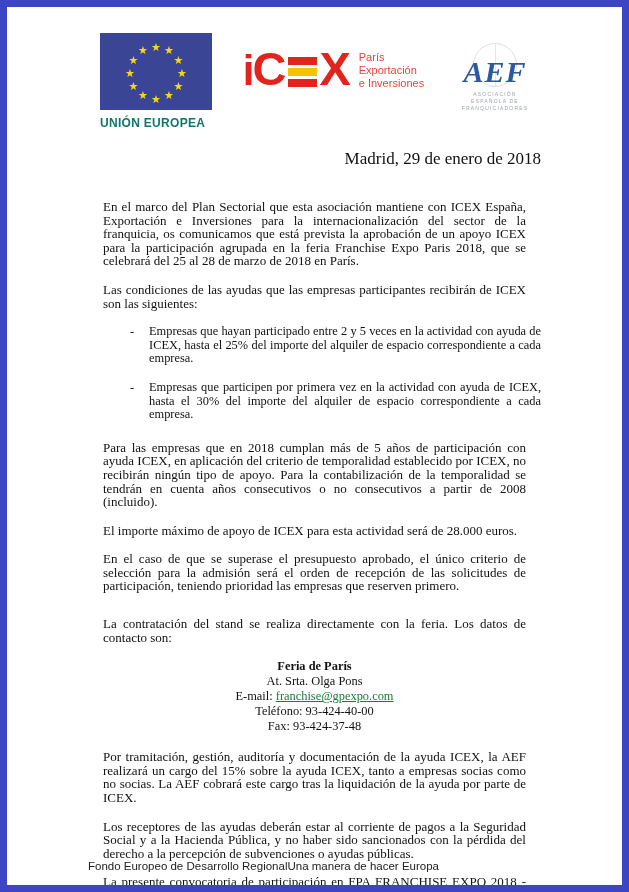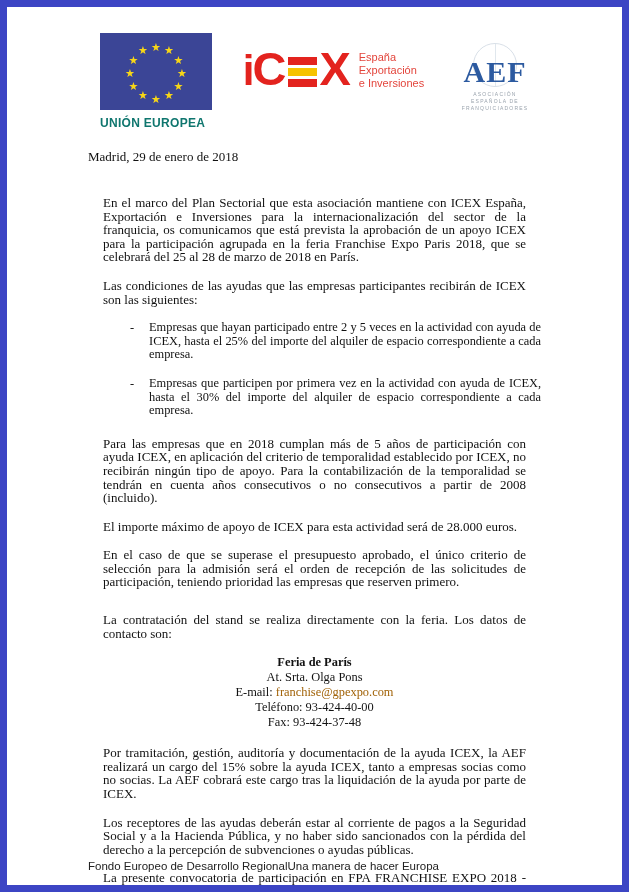--- a/index.html
+++ b/index.html
@@ -65,30 +65,32 @@
   }
   .aef-globe:before{
     content:"";position:absolute;left:50%;top:0;width:0;height:100%;
     border-left:1px solid #d4dde6;
   }
   .aef-wordmark{
     position:relative;
     font-family:"Liberation Serif","DejaVu Serif",serif;
     font-weight:bold;font-size:30px;line-height:30px;color:#2c5aa0;
     letter-spacing:1px;
+    font-style:italic;
   }
   .aef-subtext{
     position:relative;margin-top:4px;
     font-family:"Liberation Sans","DejaVu Sans",sans-serif;
     font-size:5px;line-height:7px;letter-spacing:1.2px;color:#9aa3ad;
   }
   
   .date-line{
     margin-top:12px;
-    font-size:13px;
+    text-align:right;
+    font-size:17px;
   }
   .para{
     font-size:13px;line-height:13.6px;
     text-align:justify;
     margin:15px;
   }
   .p1{margin-top:31px;}
   .p2{margin-top:13px;}
   .bullet{
     display:flex;
@@ -100,21 +102,21 @@
   .p3{margin-top:19px;}
   .p4{margin-top:13px;}
   .p5{margin-top:13px;}
   .p6{margin-top:24px;}
   .contact{
     margin-top:3px;
     text-align:center;
     font-size:12.4px;line-height:15px;
   }
   .contact .c-title{font-weight:bold;}
-  .contact a{color:#a16207;cursor:pointer;}
+  .contact a{color:#15803d;text-decoration:underline;cursor:pointer;}
   .p7{margin-top:16px;}
   .p8{margin-top:13px;}
   .p9{margin-top:13px;}
   .p10{margin-top:13px;}
   
   .footer{
     position:absolute;
     left:81px;right:81px;bottom:13px;
     display:flex;
     font-family:"Liberation Sans","DejaVu Sans",sans-serif;
@@ -155,21 +157,21 @@
           <span class="icex-letter icex-i">i</span>
             <span class="icex-letter">C</span>
             <span class="icex-ebars">
               <span class="bar red"></span>
               <span class="bar yellow"></span>
               <span class="bar red"></span>
             </span>
             <span class="icex-letter">X</span>
         </div>
         <div class="icex-tagline">
-          <div>España</div>
+          <div>París</div>
           <div>Exportación</div>
           <div>e Inversiones</div>
         </div>
       </div>
 
       <div class="aef-block">
         <span class="aef-globe"></span>
         <div class="aef-wordmark">AEF</div>
         <div class="aef-subtext">
           <div>ASOCIACIÓN</div>

